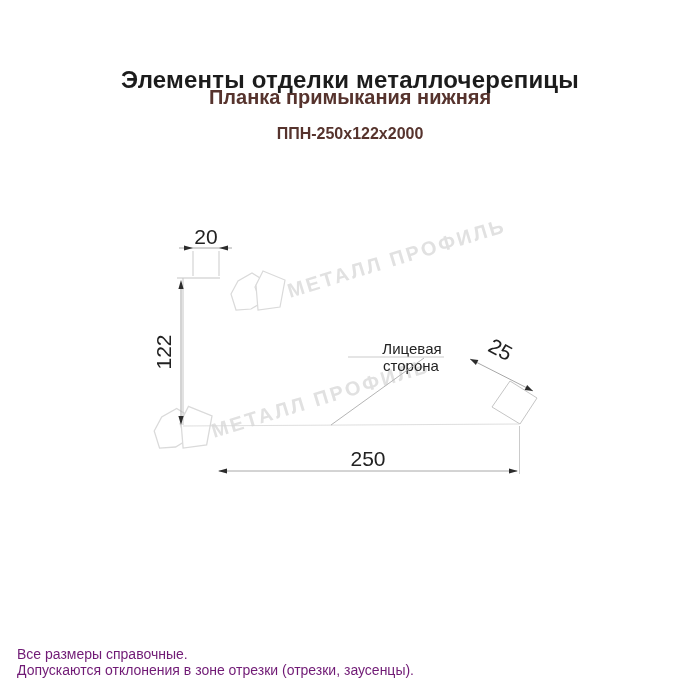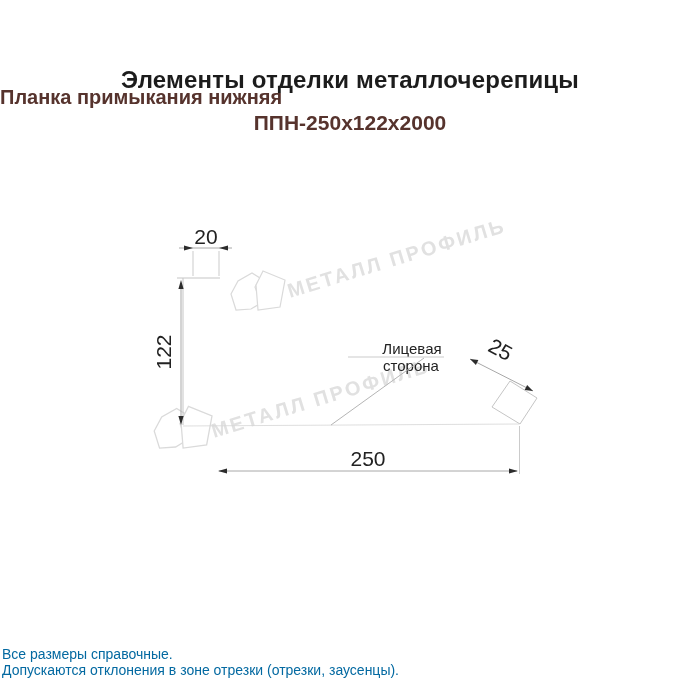--- a/index.html
+++ b/index.html
@@ -1,24 +1,24 @@
 <!DOCTYPE html>
 <html><head>
 <meta charset="utf-8">
 <style>
   html,body{margin:0;padding:0;background:#fff;}
   #canvas{position:relative;width:700px;height:700px;background:#ffffff;overflow:hidden;
           font-family:"Liberation Sans",sans-serif;}
   .page-title{position:absolute;left:0;right:0;top:26px;text-align:center;
               font-size:24px;font-weight:bold;color:#1c1c1c;letter-spacing:0.2px;margin-top:40px;}
-  .product-name{position:absolute;left:0;right:0;top:86px;
+  .product-name{position:absolute;left:0;right:0;top:86px;text-align:center;
               font-size:20px;font-weight:bold;color:#56332d;}
-  .product-sku{position:absolute;left:0;right:0;top:111px;text-align:center;
-              font-size:21px;font-weight:bold;color:#56332d;}
-  .notes{position:absolute;left:2px;top:646px;font-size:14px;line-height:16px;color:#0369a1;}
+  .product-sku{position:absolute;left:0;right:0;top:125px;text-align:center;
+              font-size:16px;font-weight:bold;color:#56332d;}
+  .notes{position:absolute;left:17px;top:646px;font-size:14px;line-height:16px;color:#701a75;}
   svg{position:absolute;left:0;top:0;}
   .wm-text{font-size:20px;font-weight:bold;fill:#e1e1e1;letter-spacing:2.5px;}
   .profile-line{stroke:#c5c5c5;stroke-width:1;fill:none;}
   .faint-line{stroke:#d6d6d6;stroke-width:0.8;fill:none;}
   .dim-line{stroke:#a8a8a8;stroke-width:1;fill:none;}
   .ext-line{stroke:#c5c5c5;stroke-width:0.9;fill:none;}
   .arrow{fill:#2c2c2c;stroke:none;}
   .dim-text{font-size:21px;fill:#222;}
   .label-text{font-size:15px;fill:#222;}
   .logo-outline{stroke:#dadada;stroke-width:1.2;fill:none;}

